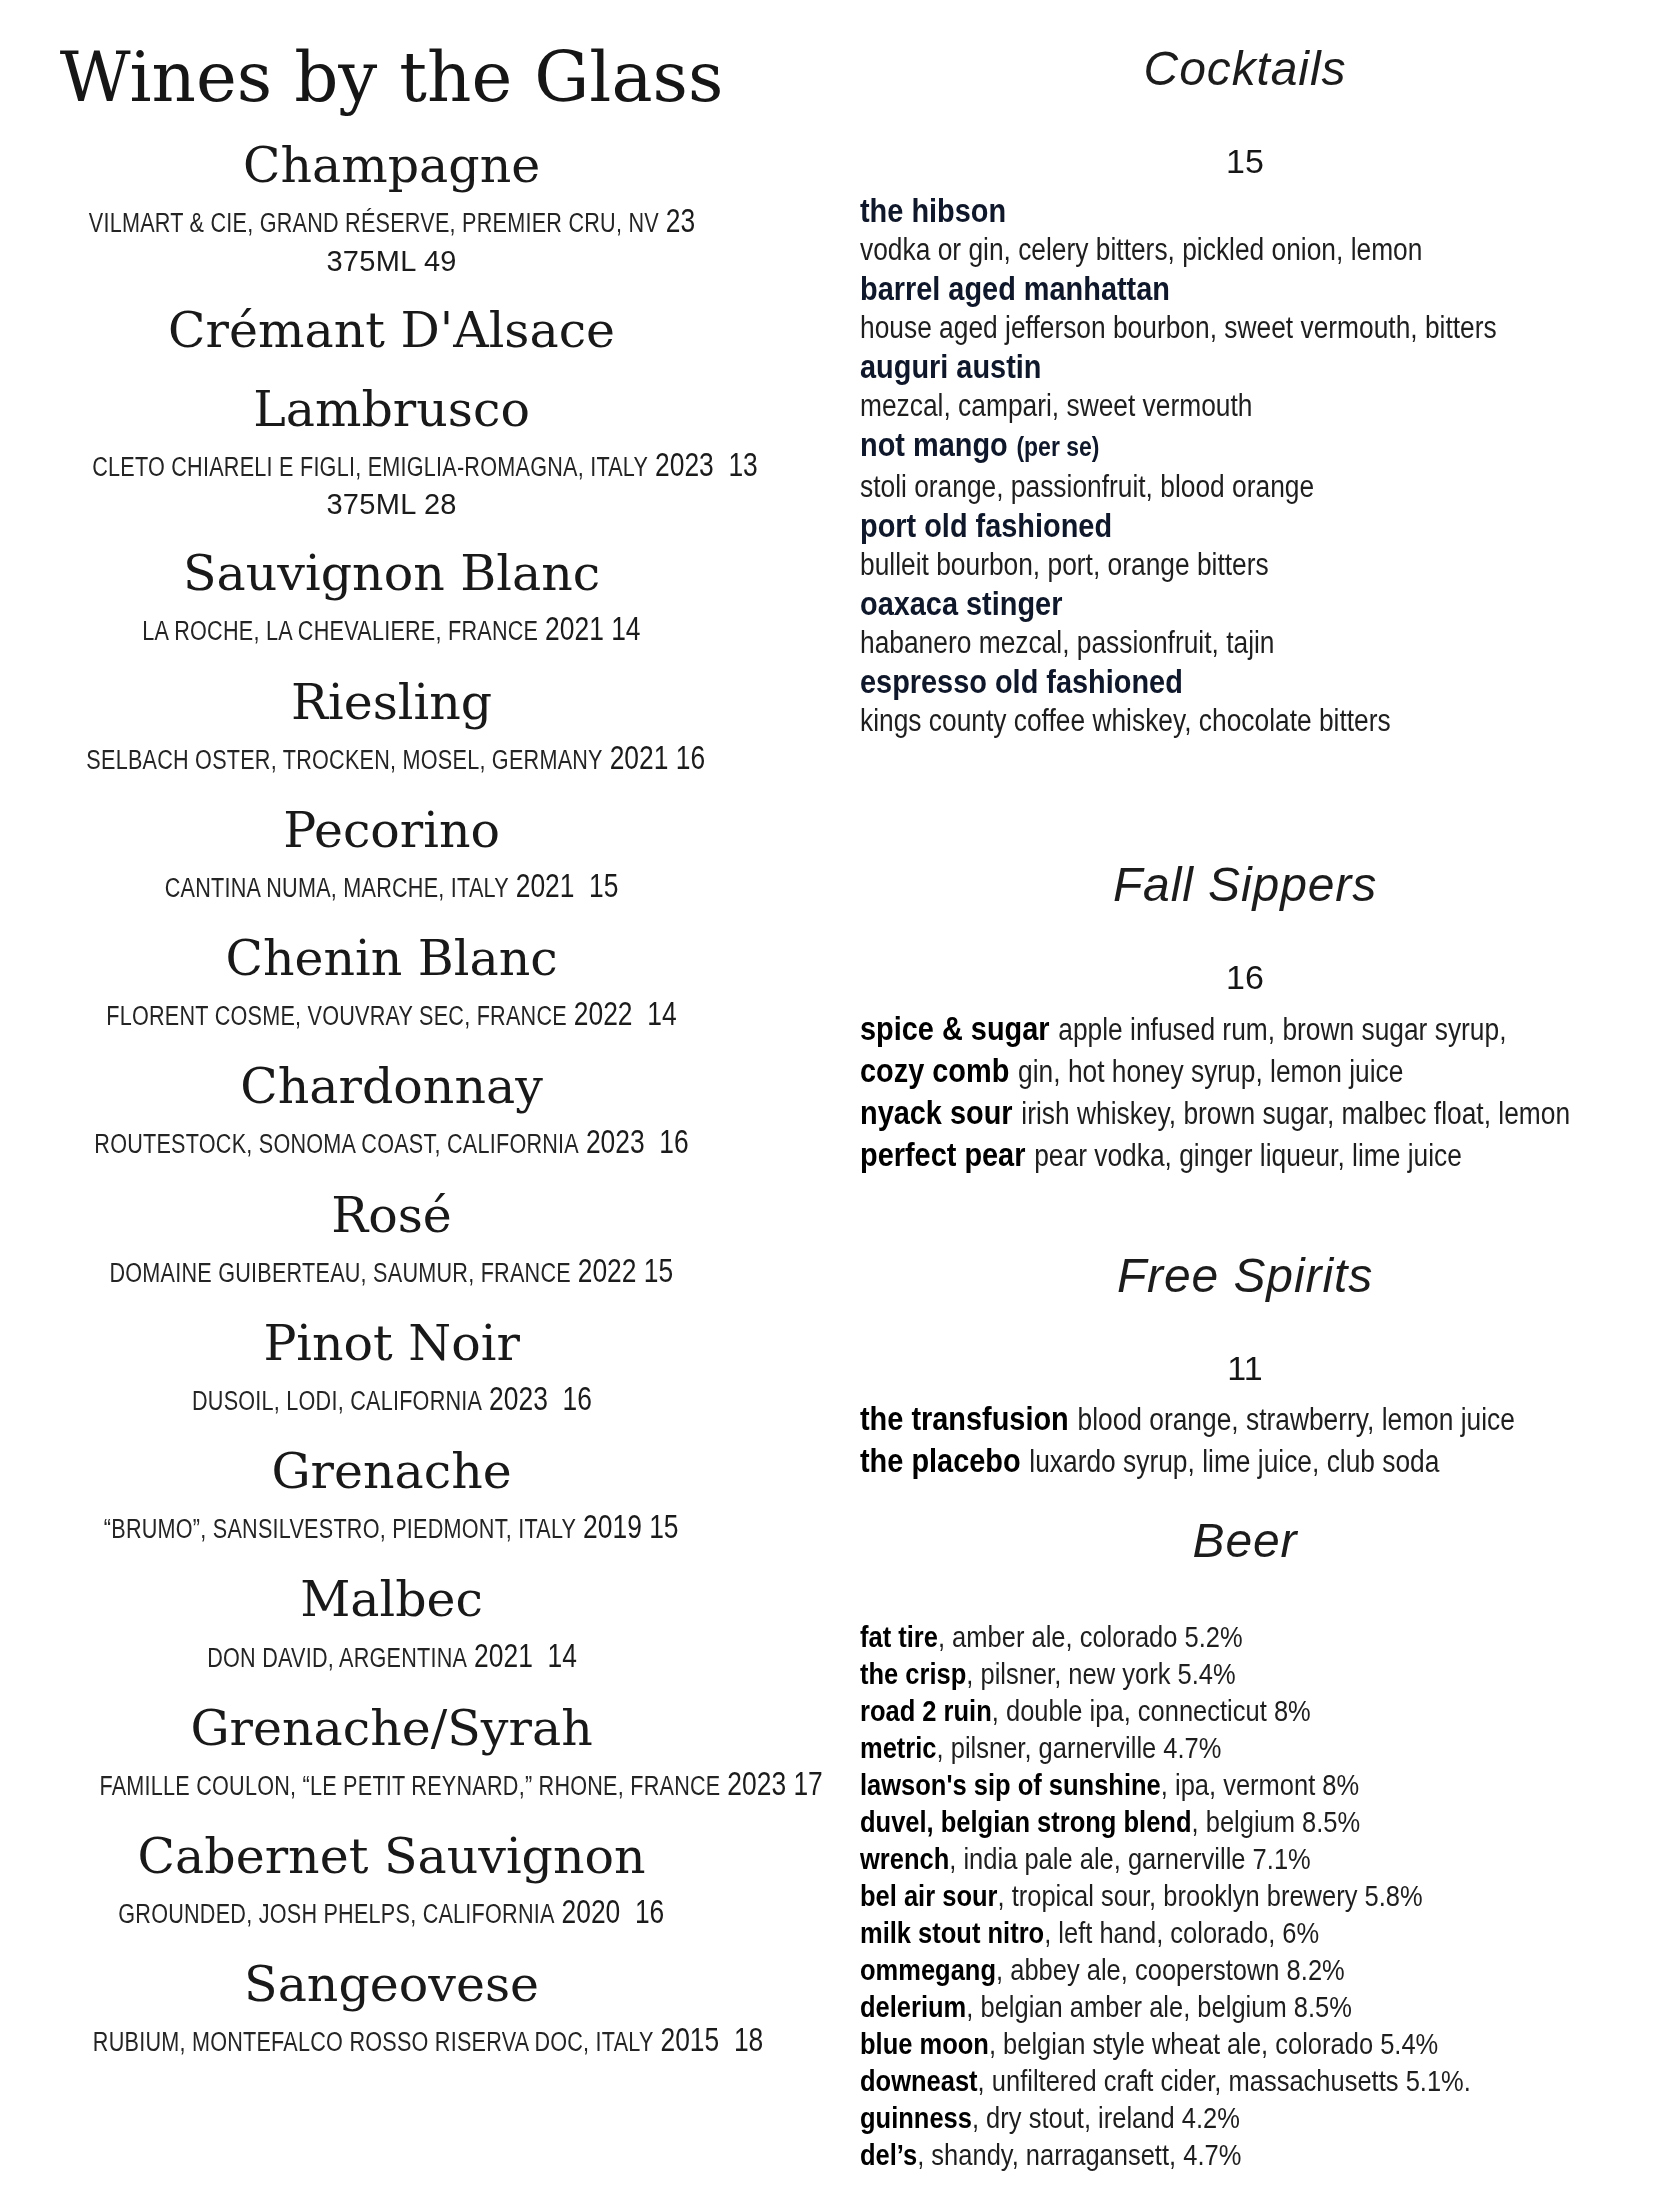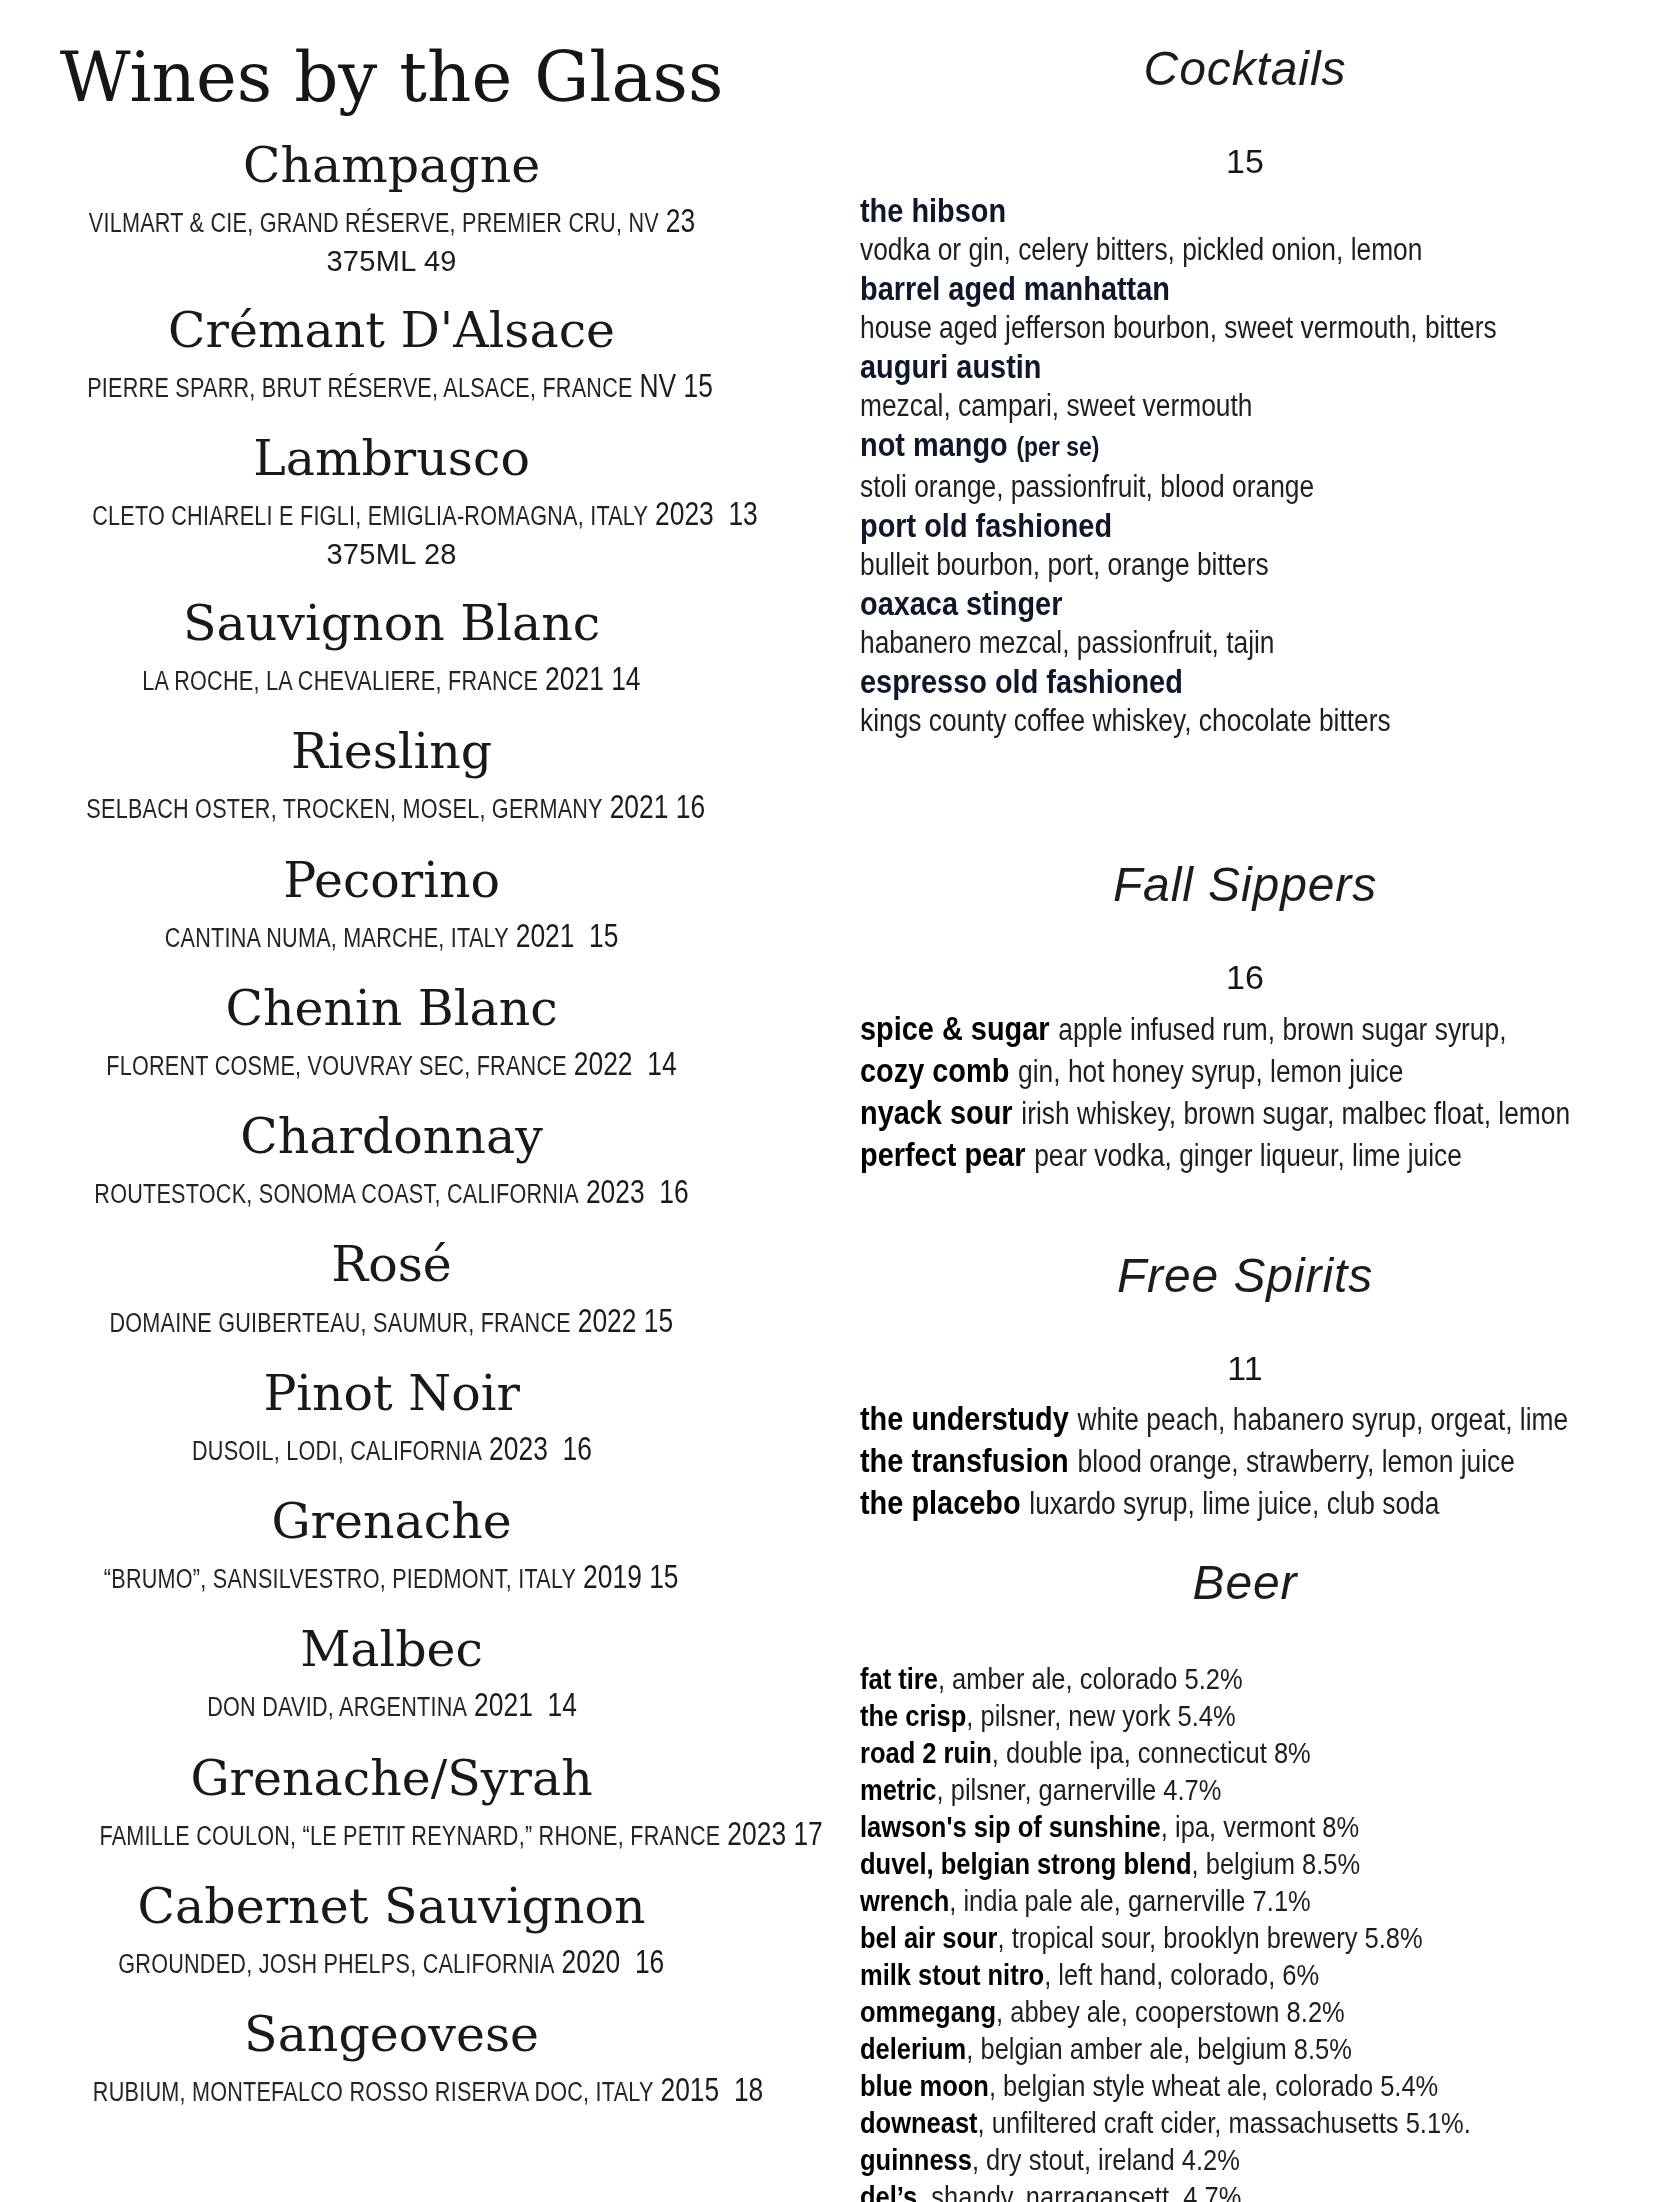--- a/index.html
+++ b/index.html
@@ -45,21 +45,20 @@
     <h1 class="title script">Wines by the Glass</h1>
 
     <div class="wine">
       <div class="wname script">Champagne</div>
       <div class="winfo"><span class="cond"><span class="caps">VILMART &amp; CIE, GRAND RÉSERVE, PREMIER CRU, NV</span><span class="num">23</span></span></div>
       <div class="whalf">375ML 49</div>
     </div>
 
     <div class="wine">
       <div class="wname script">Crémant D'Alsace</div>
-      <div class="winfo"><span class="cond"><span class="caps">PIERRE SPARR, BRUT RÉSERVE, ALSACE, FRANCE</span><span class="num">NV 15</span></span></div>
     </div>
 
     <div class="wine">
       <div class="wname script">Lambrusco</div>
       <div class="winfo"><span class="cond"><span class="caps">CLETO CHIARELI E FIGLI, EMIGLIA-ROMAGNA, ITALY</span><span class="num">2023  13</span></span></div>
       <div class="whalf">375ML 28</div>
     </div>
 
     <div class="wine">
       <div class="wname script">Sauvignon Blanc</div>
@@ -160,21 +159,20 @@
     <div class="rprice">16</div>
 
     <div class="iline"><span class="lcond"><span class="iname">spice &amp; sugar</span><span>apple infused rum, brown sugar syrup,</span></span></div>
     <div class="iline"><span class="lcond"><span class="iname">cozy comb</span><span>gin, hot honey syrup, lemon juice</span></span></div>
     <div class="iline"><span class="lcond"><span class="iname">nyack sour</span><span>irish whiskey, brown sugar, malbec float, lemon</span></span></div>
     <div class="iline"><span class="lcond"><span class="iname">perfect pear</span><span>pear vodka, ginger liqueur, lime juice</span></span></div>
 
     <h2 class="rhead mt-free">Free Spirits</h2>
     <div class="rprice">11</div>
 
-    <div class="iline"><span class="lcond"><span class="iname">the understudy</span><span>white peach, habanero syrup, orgeat, lime</span></span></div>
     <div class="iline"><span class="lcond"><span class="iname">the transfusion</span><span>blood orange, strawberry, lemon juice</span></span></div>
     <div class="iline"><span class="lcond"><span class="iname">the placebo</span><span>luxardo syrup, lime juice, club soda</span></span></div>
 
     <h2 class="rhead mt-beer">Beer</h2>
 
     <div class="beer-list">
       <div class="beer-line"><span class="lcond"><span class="bname">fat tire</span><span>, amber ale, colorado 5.2%</span></span></div>
       <div class="beer-line"><span class="lcond"><span class="bname">the crisp</span><span>, pilsner, new york 5.4%</span></span></div>
       <div class="beer-line"><span class="lcond"><span class="bname">road 2 ruin</span><span>, double ipa, connecticut 8%</span></span></div>
       <div class="beer-line"><span class="lcond"><span class="bname">metric</span><span>, pilsner, garnerville 4.7%</span></span></div>

